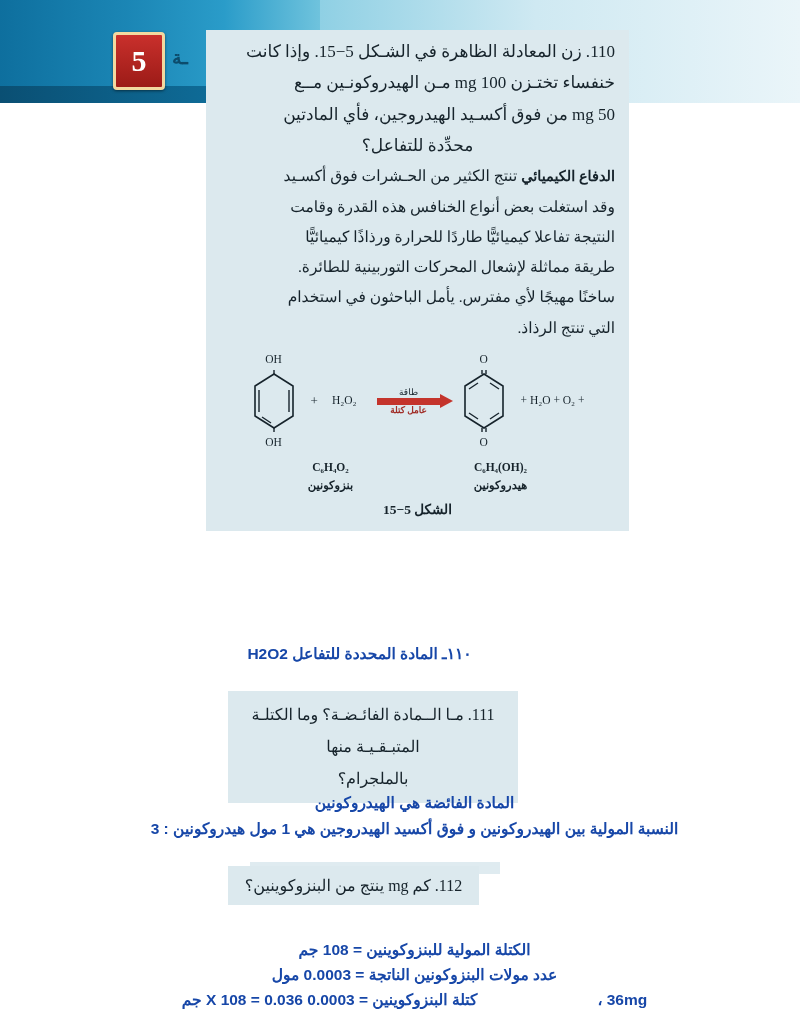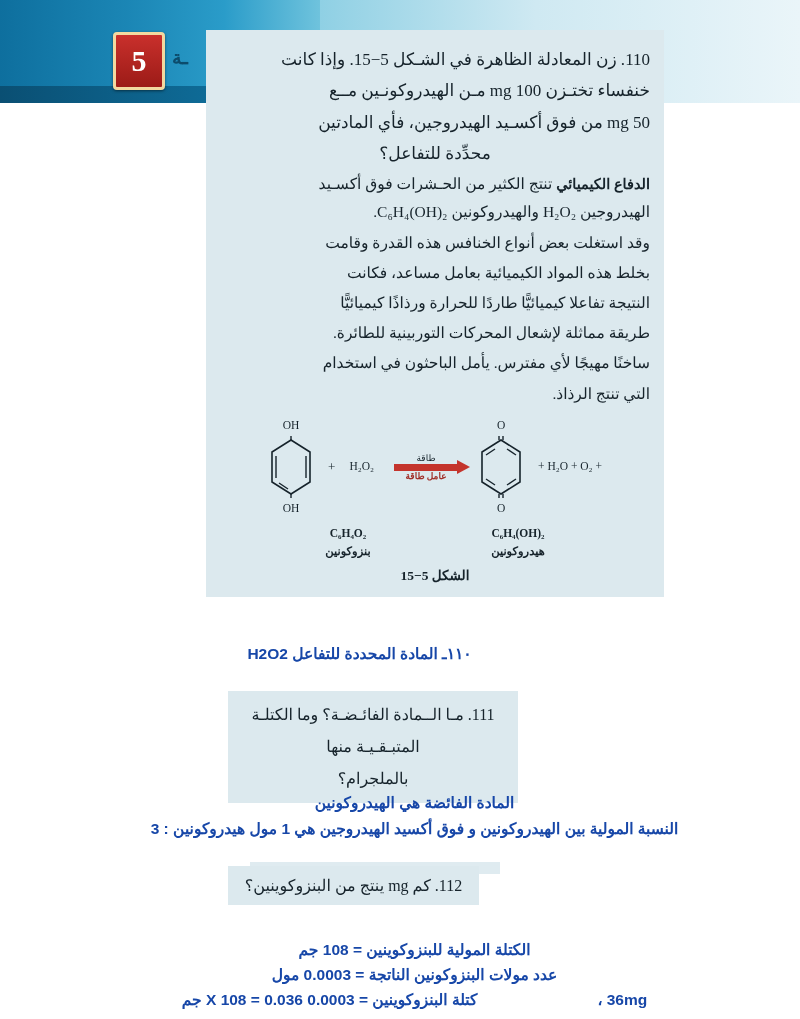--- a/index.html
+++ b/index.html
@@ -67,22 +67,22 @@
     background: #dce9ee;
     color: #16232b;
     direction: rtl;
     text-align: justify;
     font-family: "Liberation Serif", serif;
   }
 
   #q110-block {
     top: 30px;
     left: 206px;
-    width: 458px;
-    padding: 14px 14px 8px 14px;
+    width: 423px;
+    padding: 6px 14px 8px 14px;
     line-height: 1.85;
     font-size: 16.5px;
   }
   #q110-block .qline { display: block; }
 
   .q110-stem { font-size: 17px; letter-spacing: 0; }
   .q110-note-title { font-weight: bold; font-size: 14.5px; }
   .q110-note { font-size: 15.5px; line-height: 1.8; }
   .q110-para { font-size: 15.5px; line-height: 1.95; margin-top: 2px; }
 
@@ -221,26 +221,24 @@
 
 <div class="scan-block" id="q110-block">
   <span class="qline q110-stem">110. زن المعادلة الظاهرة في الشـكل 5−15. وإذا كانت</span>
   <span class="qline q110-stem">خنفساء تختـزن 100 mg مـن الهيدروكونـين مــع</span>
   <span class="qline q110-stem">50 mg من فوق أكسـيد الهيدروجين، فأي المادتين</span>
   <span class="qline q110-stem" style="text-align:center;">محدِّدة للتفاعل؟</span>
 
   <div class="q110-note">
     <span class="q110-note-title">الدفاع الكيميائي</span>
     <span>تنتج الكثير من الحـشرات فوق أكسـيد</span>
-    <span class="qline">الهيدروجين H₂O₂ والهيدروكونين C₆H₄(OH)₂.</span>
   </div>
 
   <div class="q110-para">
     <span class="qline">وقد استغلت بعض أنواع الخنافس هذه القدرة وقامت</span>
-    <span class="qline">بخلط هذه المواد الكيميائية بعامل مساعد، فكانت</span>
     <span class="qline">النتيجة تفاعلا كيميائيًّا طاردًا للحرارة ورذاذًا كيميائيًّا</span>
     <span class="qline">طريقة مماثلة لإشعال المحركات التوربينية للطائرة.</span>
     <span class="qline">ساخنًا مهيجًا لأي مفترس. يأمل الباحثون في استخدام</span>
     <span class="qline">التي تنتج الرذاذ.</span>
   </div>
 
   <div class="figure">
     <div class="fig-row">
 
       <div style="text-align:center;">
@@ -257,21 +255,21 @@
         </div>
         <div class="fig-small">OH</div>
       </div>
 
       <span class="fig-plus">+</span>
       <span class="fig-small">H₂O₂</span>
 
       <div class="arrow-wrap">
         <div class="arrow-label-top">طاقة</div>
         <div class="arrow-body"></div>
-        <div class="arrow-label-bottom">عامل طاقة</div>
+        <div class="arrow-label-bottom">عامل كتلة</div>
       </div>
 
       <div style="text-align:center;">
         <div class="fig-small">O</div>
         <div class="ring">
           <svg width="46" height="62" viewBox="0 0 46 62">
             <polygon points="23,4 42,16 42,46 23,58 4,46 4,16" fill="none" stroke="#16232b" stroke-width="1.6"></polygon>
             <line x1="8" y1="19" x2="17" y2="13" stroke="#16232b" stroke-width="1.4"></line>
             <line x1="38" y1="19" x2="29" y2="13" stroke="#16232b" stroke-width="1.4"></line>
             <line x1="8" y1="43" x2="17" y2="49" stroke="#16232b" stroke-width="1.4"></line>

